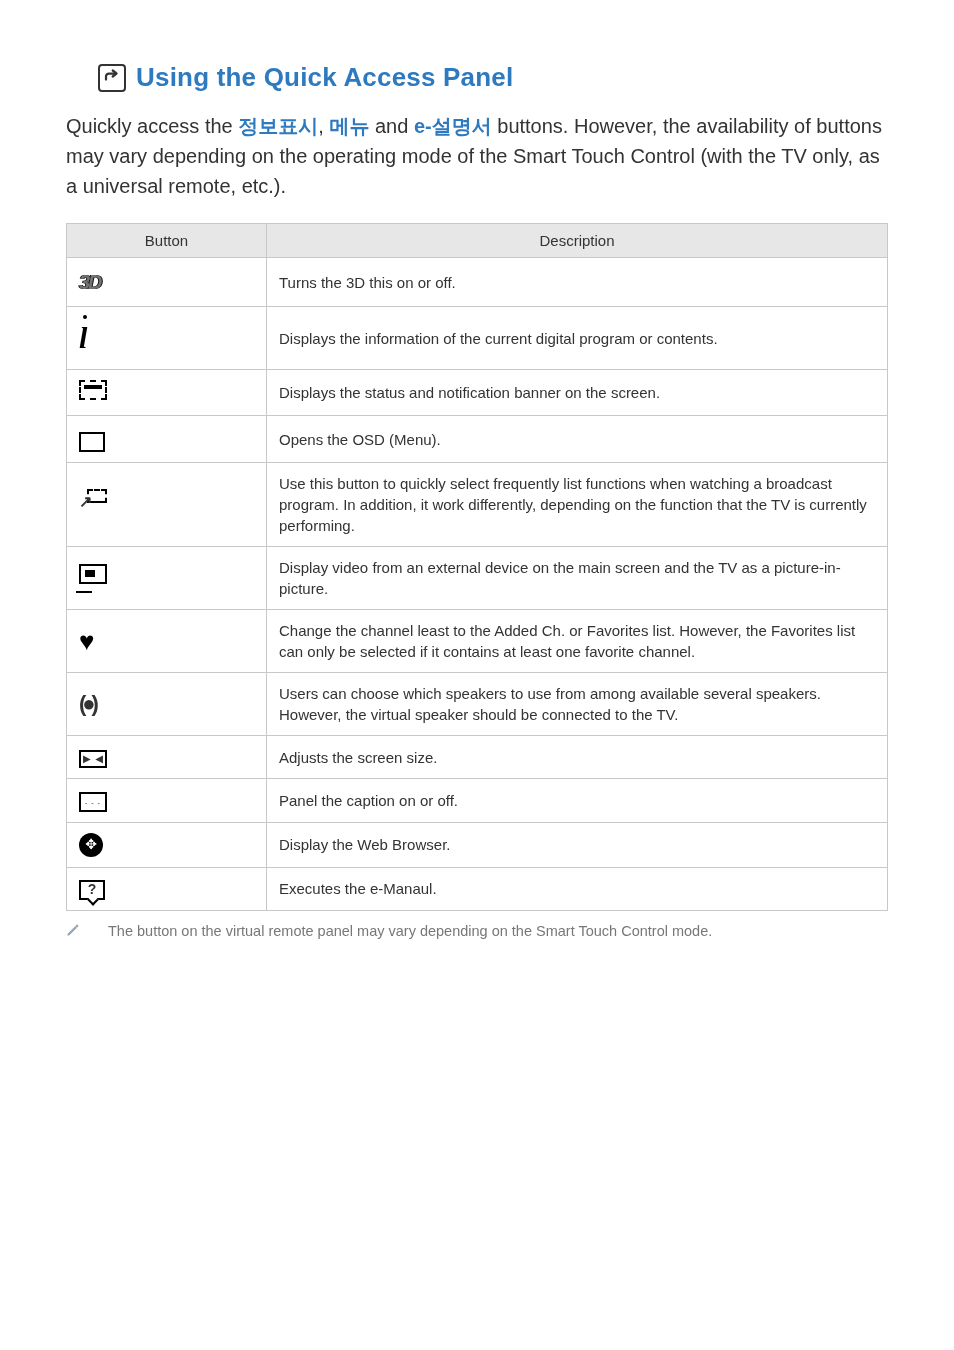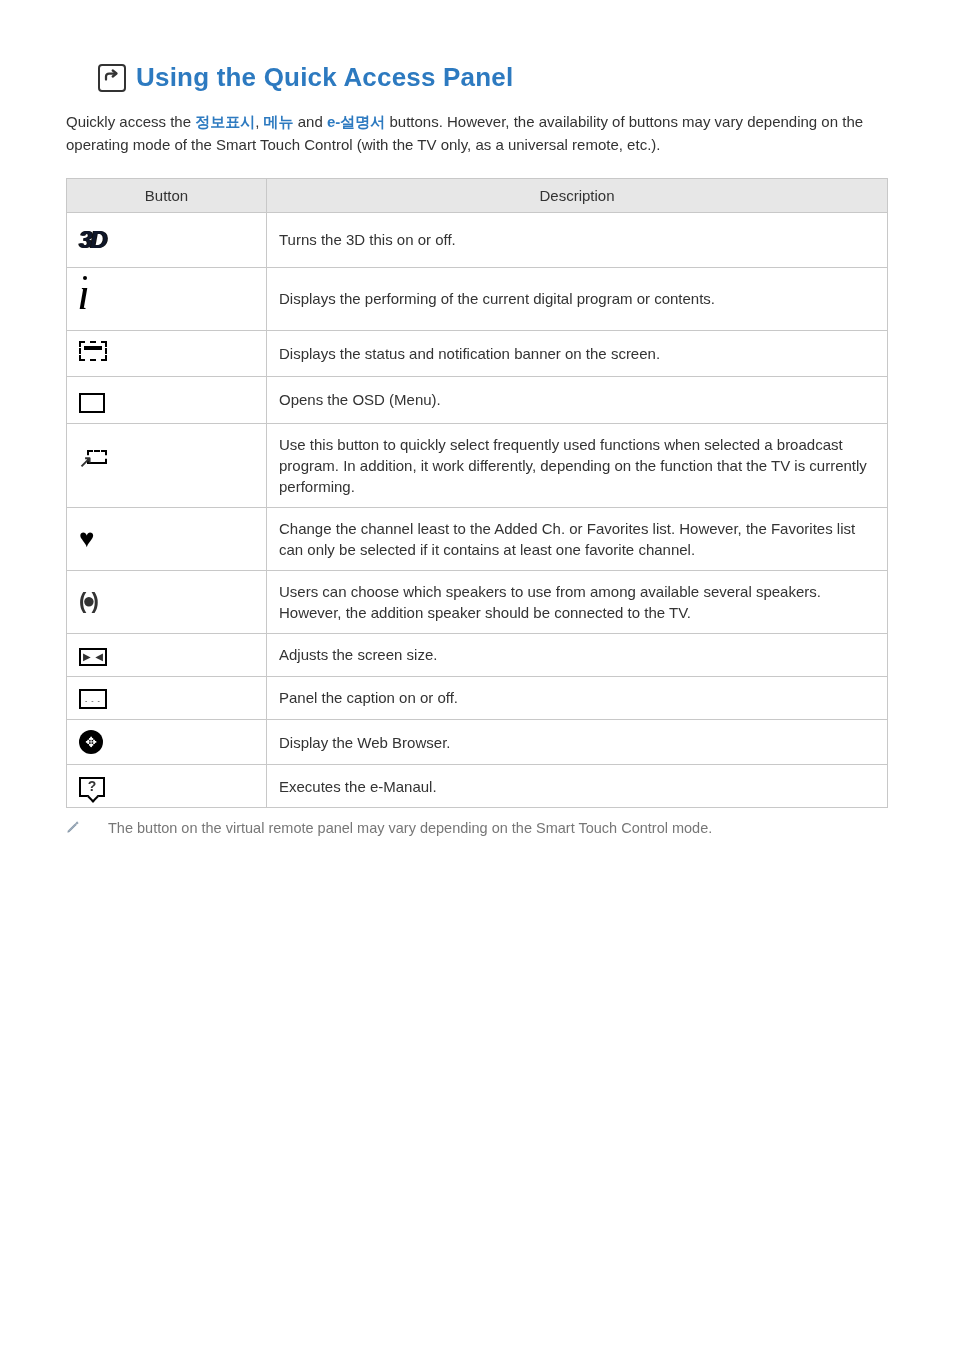--- a/index.html
+++ b/index.html
@@ -1,33 +1,33 @@
 <!DOCTYPE html>
 <html><head>
 <meta charset="utf-8">
 <style>
   * { box-sizing: border-box; margin: 0; padding: 0; }
   html, body { width: 954px; height: 1350px; background: #fff; font-family: Arial, Helvetica, sans-serif; color: #333; }
   .page { padding: 62px 66px 0 66px; }
   .title-row { display: flex; align-items: center; gap: 10px; margin-bottom: 18px; padding-left: 32px; }
   .title-icon { width: 28px; height: 28px; border: 2px solid #333; border-radius: 4px; display: flex; align-items: center; justify-content: center; flex-shrink: 0; }
   .title { color: #2d7ac0; font-size: 26px; font-weight: bold; letter-spacing: 0.2px; }
-  .intro { font-size: 15px; line-height: 1.5; color: #333; margin-bottom: 22px; }
+  .intro { font-size: 20px; line-height: 1.5; color: #333; margin-bottom: 22px; }
   .intro .hl { color: #2d7ac0; font-weight: bold; }
   table { width: 100%; border-collapse: collapse; }
   th { background: #e7e7e7; border: 1px solid #c8c8c8; font-weight: normal; font-size: 15px; color: #333; padding: 8px 10px; text-align: center; }
   th.col-btn { width: 200px; }
   td { border: 1px solid #c8c8c8; padding: 10px 12px; font-size: 15px; line-height: 1.4; vertical-align: middle; }
   td.icon-cell { text-align: left; }
   .ic { display: inline-flex; align-items: center; justify-content: center; }
   .note-row { display: flex; align-items: flex-start; gap: 28px; margin-top: 12px; }
   .note-icon { width: 14px; flex-shrink: 0; color: #9aa; }
   .note { font-size: 14.5px; color: #777; }
   
-  .ic-3d { font-family: Arial; font-weight: bold; font-size: 24px; font-style: italic; color: #0f172a; text-shadow: 1px 0 #111, -1px 0 #111; letter-spacing: -2px; }
+  .ic-3d { font-family: Arial; font-weight: bold; font-size: 20px; font-style: italic; color: #737373; text-shadow: 1px 0 #111, -1px 0 #111; letter-spacing: -2px; }
   .ic-info { font-family: Georgia, 'Times New Roman', serif; font-style: italic; font-weight: bold; font-size: 30px; color: #000; position: relative; }
   .ic-info::before { content: ''; position: absolute; top: -2px; left: 4px; width: 4px; height: 4px; background: #000; border-radius: 50%; }
   .ic-cols { width: 26px; height: 20px; border: 2.5px solid #000; display: inline-flex; }
   .ic-cols span { flex: 1; border-left: 2.5px solid #000; }
   .ic-cols span:first-child { border-left: none; }
   .ic-banner { width: 28px; height: 20px; border: 2px dashed #000; position: relative; }
   .ic-banner::after { content: ''; position: absolute; top: 3px; left: 3px; right: 3px; height: 4px; background: #000; }
   .ic-quick { position: relative; width: 28px; height: 26px; }
   .ic-quick .top { position: absolute; top: 0; right: 0; width: 20px; height: 14px; border: 2px dashed #000; border-bottom-style: solid; }
   .ic-quick .arrow { position: absolute; bottom: 2px; left: 0; font-size: 16px; font-weight: bold; }
@@ -74,21 +74,21 @@
       <tr>
         <td class="icon-cell">
           <span class="ic ic-3d">3D</span>
         </td>
         <td>Turns the 3D this on or off.</td>
       </tr>
       <tr>
         <td class="icon-cell">
           <span class="ic ic-info">l</span>
         </td>
-        <td>Displays the performing of the current digital program or contents.</td>
+        <td>Displays the information of the current digital program or contents.</td>
       </tr>
       <tr>
         <td class="icon-cell">
           <span class="ic ic-banner"></span>
         </td>
         <td>Displays the status and notification banner on the screen.</td>
       </tr>
       <tr>
         <td class="icon-cell">
           <span class="ic ic-cols">
@@ -99,33 +99,42 @@
         </td>
         <td>Opens the OSD (Menu).</td>
       </tr>
       <tr>
         <td class="icon-cell">
           <span class="ic ic-quick">
             <span class="top"></span>
             <span class="arrow">↗</span>
           </span>
         </td>
-        <td>Use this button to quickly select frequently used functions when selected a broadcast program. In addition, it work differently, depending on the function that the TV is currently performing.</td>
+        <td>Use this button to quickly select frequently list functions when watching a broadcast program. In addition, it work differently, depending on the function that the TV is currently performing.</td>
+      </tr>
+      <tr>
+        <td class="icon-cell">
+          <span class="pip-wrap">
+            <span class="ic ic-pip"></span>
+            <span class="ic-pip-stand"></span>
+          </span>
+        </td>
+        <td>Display video from an external device on the main screen and the TV as a picture-in-picture.</td>
       </tr>
       <tr>
         <td class="icon-cell">
           <span class="ic ic-heart">♥</span>
         </td>
         <td>Change the channel least to the Added Ch. or Favorites list. However, the Favorites list can only be selected if it contains at least one favorite channel.</td>
       </tr>
       <tr>
         <td class="icon-cell">
           <span class="ic ic-speaker">(●)</span>
         </td>
-        <td>Users can choose which speakers to use from among available several speakers. However, the addition speaker should be connected to the TV.</td>
+        <td>Users can choose which speakers to use from among available several speakers. However, the virtual speaker should be connected to the TV.</td>
       </tr>
       <tr>
         <td class="icon-cell">
           <span class="ic ic-size">
             <span>▶</span>
             <span>◀</span>
           </span>
         </td>
         <td>Adjusts the screen size.</td>
       </tr>

